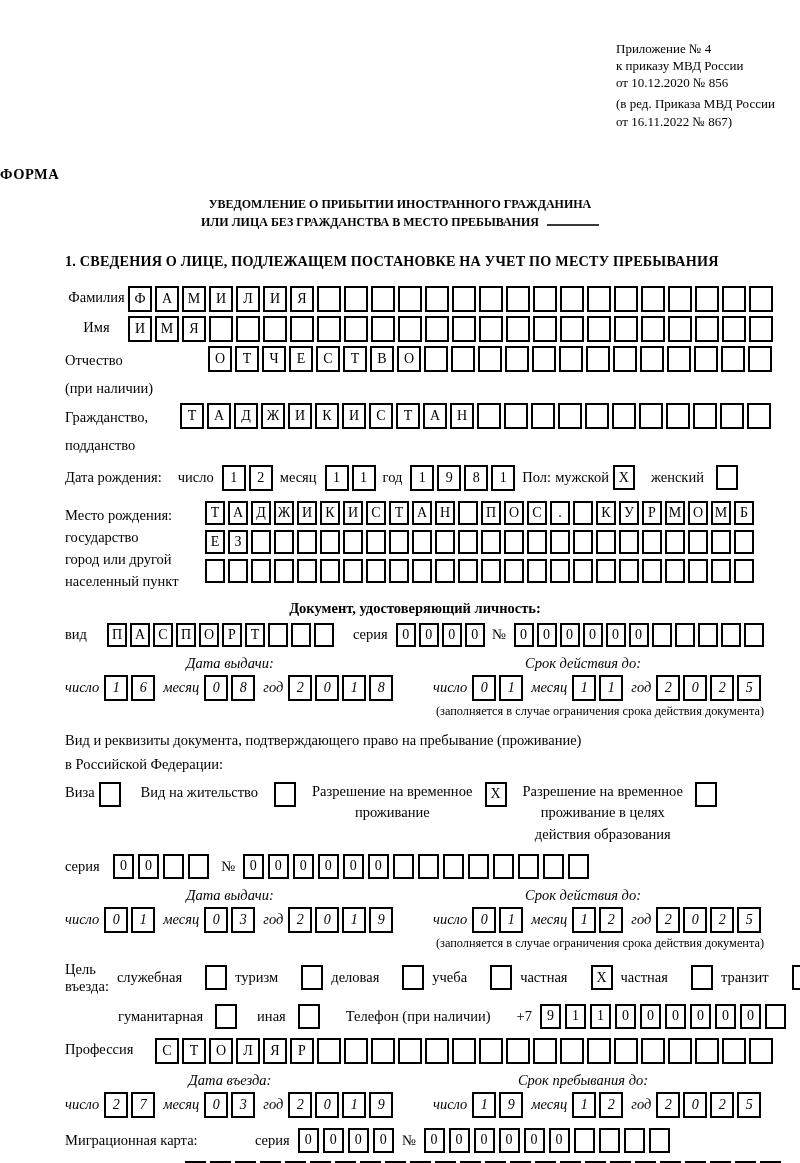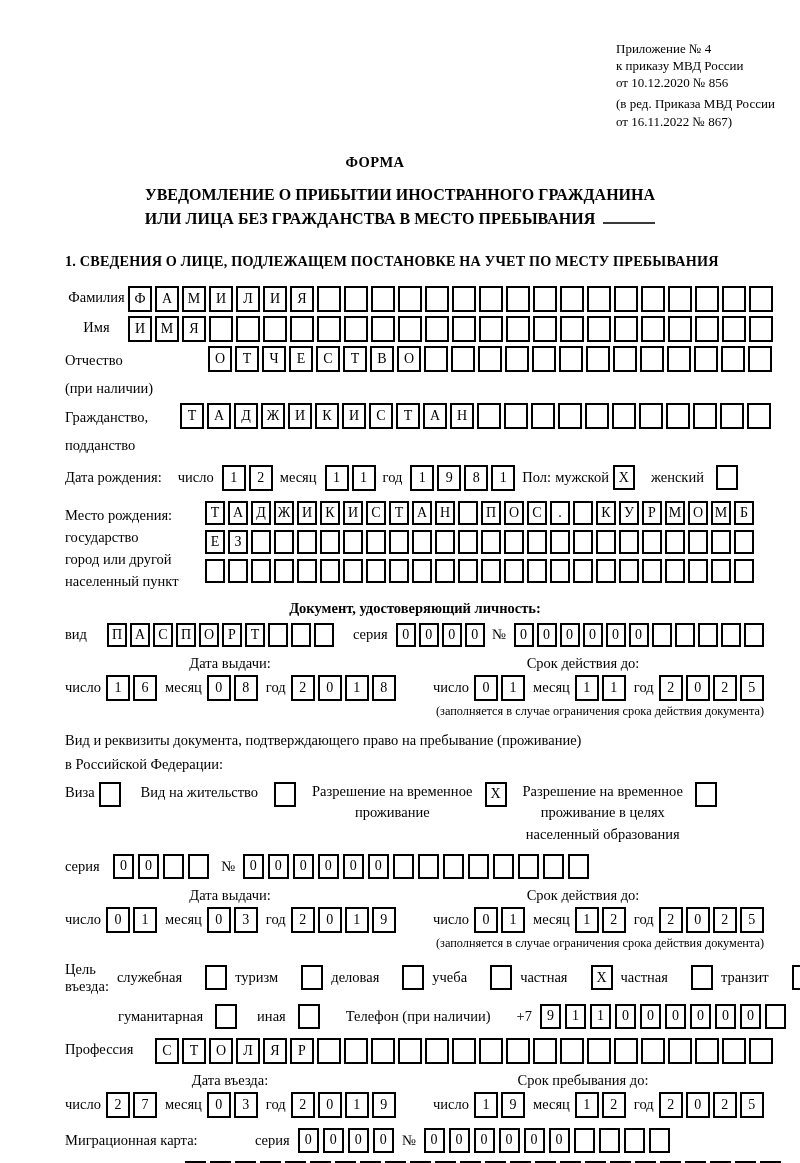--- a/index.html
+++ b/index.html
@@ -5,22 +5,22 @@
   * { box-sizing: border-box; }
   html,body { margin:0; padding:0; }
   body {
     width:800px; height:1163px; overflow:hidden;
     background:#ffffff; color:#000;
     font-family:"Liberation Serif","DejaVu Serif",serif;
     font-size:14.5px;
   }
   .hdr { padding:40px 0 0 616px; font-size:13px; line-height:1.32; }
   .hdr .grp2 { margin-top:4px; }
-  .forma { text-align:center; padding-right:50px; margin-top:24px; font-weight:bold; font-size:14.5px; letter-spacing:.5px; }
-  .title { margin-top:12px; text-align:center; font-weight:bold; font-size:16px; line-height:1.5; }
+  .forma { text-align:left; padding-right:50px; margin-top:36px; font-weight:bold; font-size:14.5px; letter-spacing:.5px; }
+  .title { margin-top:12px; text-align:center; font-weight:bold; font-size:12px; line-height:1.5; }
   .blank-line { display:inline-block; width:52px; border-bottom:2.5px solid #3a3a3a; vertical-align:baseline; margin-left:8px; }
   .sec { margin:22px 25px 16px 65px; font-weight:bold; font-size:14.2px; letter-spacing:.2px; }
 
   .cells { display:inline-flex; flex:none; }
   .cell {
     width:24px; height:26px; border:2px solid #000; margin-right:3px;
     display:inline-flex; align-items:center; justify-content:center;
     font-size:14px; flex:none; background:#fff;
   }
   .md .cell { width:21px; height:25px; margin-right:4px; }
@@ -35,21 +35,21 @@
   .lbl .l2 { margin-top:6px; }
   .w63 { width:63px;text-align:center; } .w143 { width:143px; } .w115 { width:115px; } .w140 { width:140px; }
   .w90 { width:90px; } .w120 { width:120px; }
 
   .inline-row { display:flex; align-items:center; margin-left:65px; }
   .gap4{width:4px;flex:none}.gap8{width:8px;flex:none}.gap12{width:12px;flex:none}
   .gap16{width:16px;flex:none}.gap20{width:20px;flex:none}.gap26{width:26px;flex:none}
 
   .doc-heading { text-align:center; font-weight:bold; margin:8px 0 6px 30px; font-size:14.5px; }
 
-  .drow { display:flex; margin:8px 0 0 65px; align-items:flex-start; }
+  .drow { display:flex; margin:8px 0 0 65px; align-items:flex-start;font-style:italic; }
   .dc1 { width:368px; flex:none; }
   .dc2 { flex:none; }
   .dhead { text-align:center; margin-bottom:3px; }
   .dc1 .dhead { width:330px; }
   .dc2 .dhead { width:300px; }
   .dline { display:flex; align-items:center; gap:5px; }
   .dnote { text-align:right; padding-right:36px; font-size:12.3px; margin-top:3px; }
 
   .para { margin:10px 25px 2px 65px; line-height:1.65; }
 
@@ -450,21 +450,21 @@
       <div>проживание</div>
     </div>
     <span class="gap12"></span>
     <span class="chk">X</span>
   </div>
   <span class="gap16"></span>
   <div class="pitem">
     <div class="plabel">
       <div>Разрешение на временное</div>
       <div>проживание в целях</div>
-      <div>населенный образования</div>
+      <div>действия образования</div>
     </div>
     <span class="gap12"></span>
     <span class="chk"></span>
   </div>
 </div>
 
 <div class="inline-row md">
   <span style="width:48px;flex:none;">серия</span>
   <span class="cells">
       <span class="cell">0</span>

